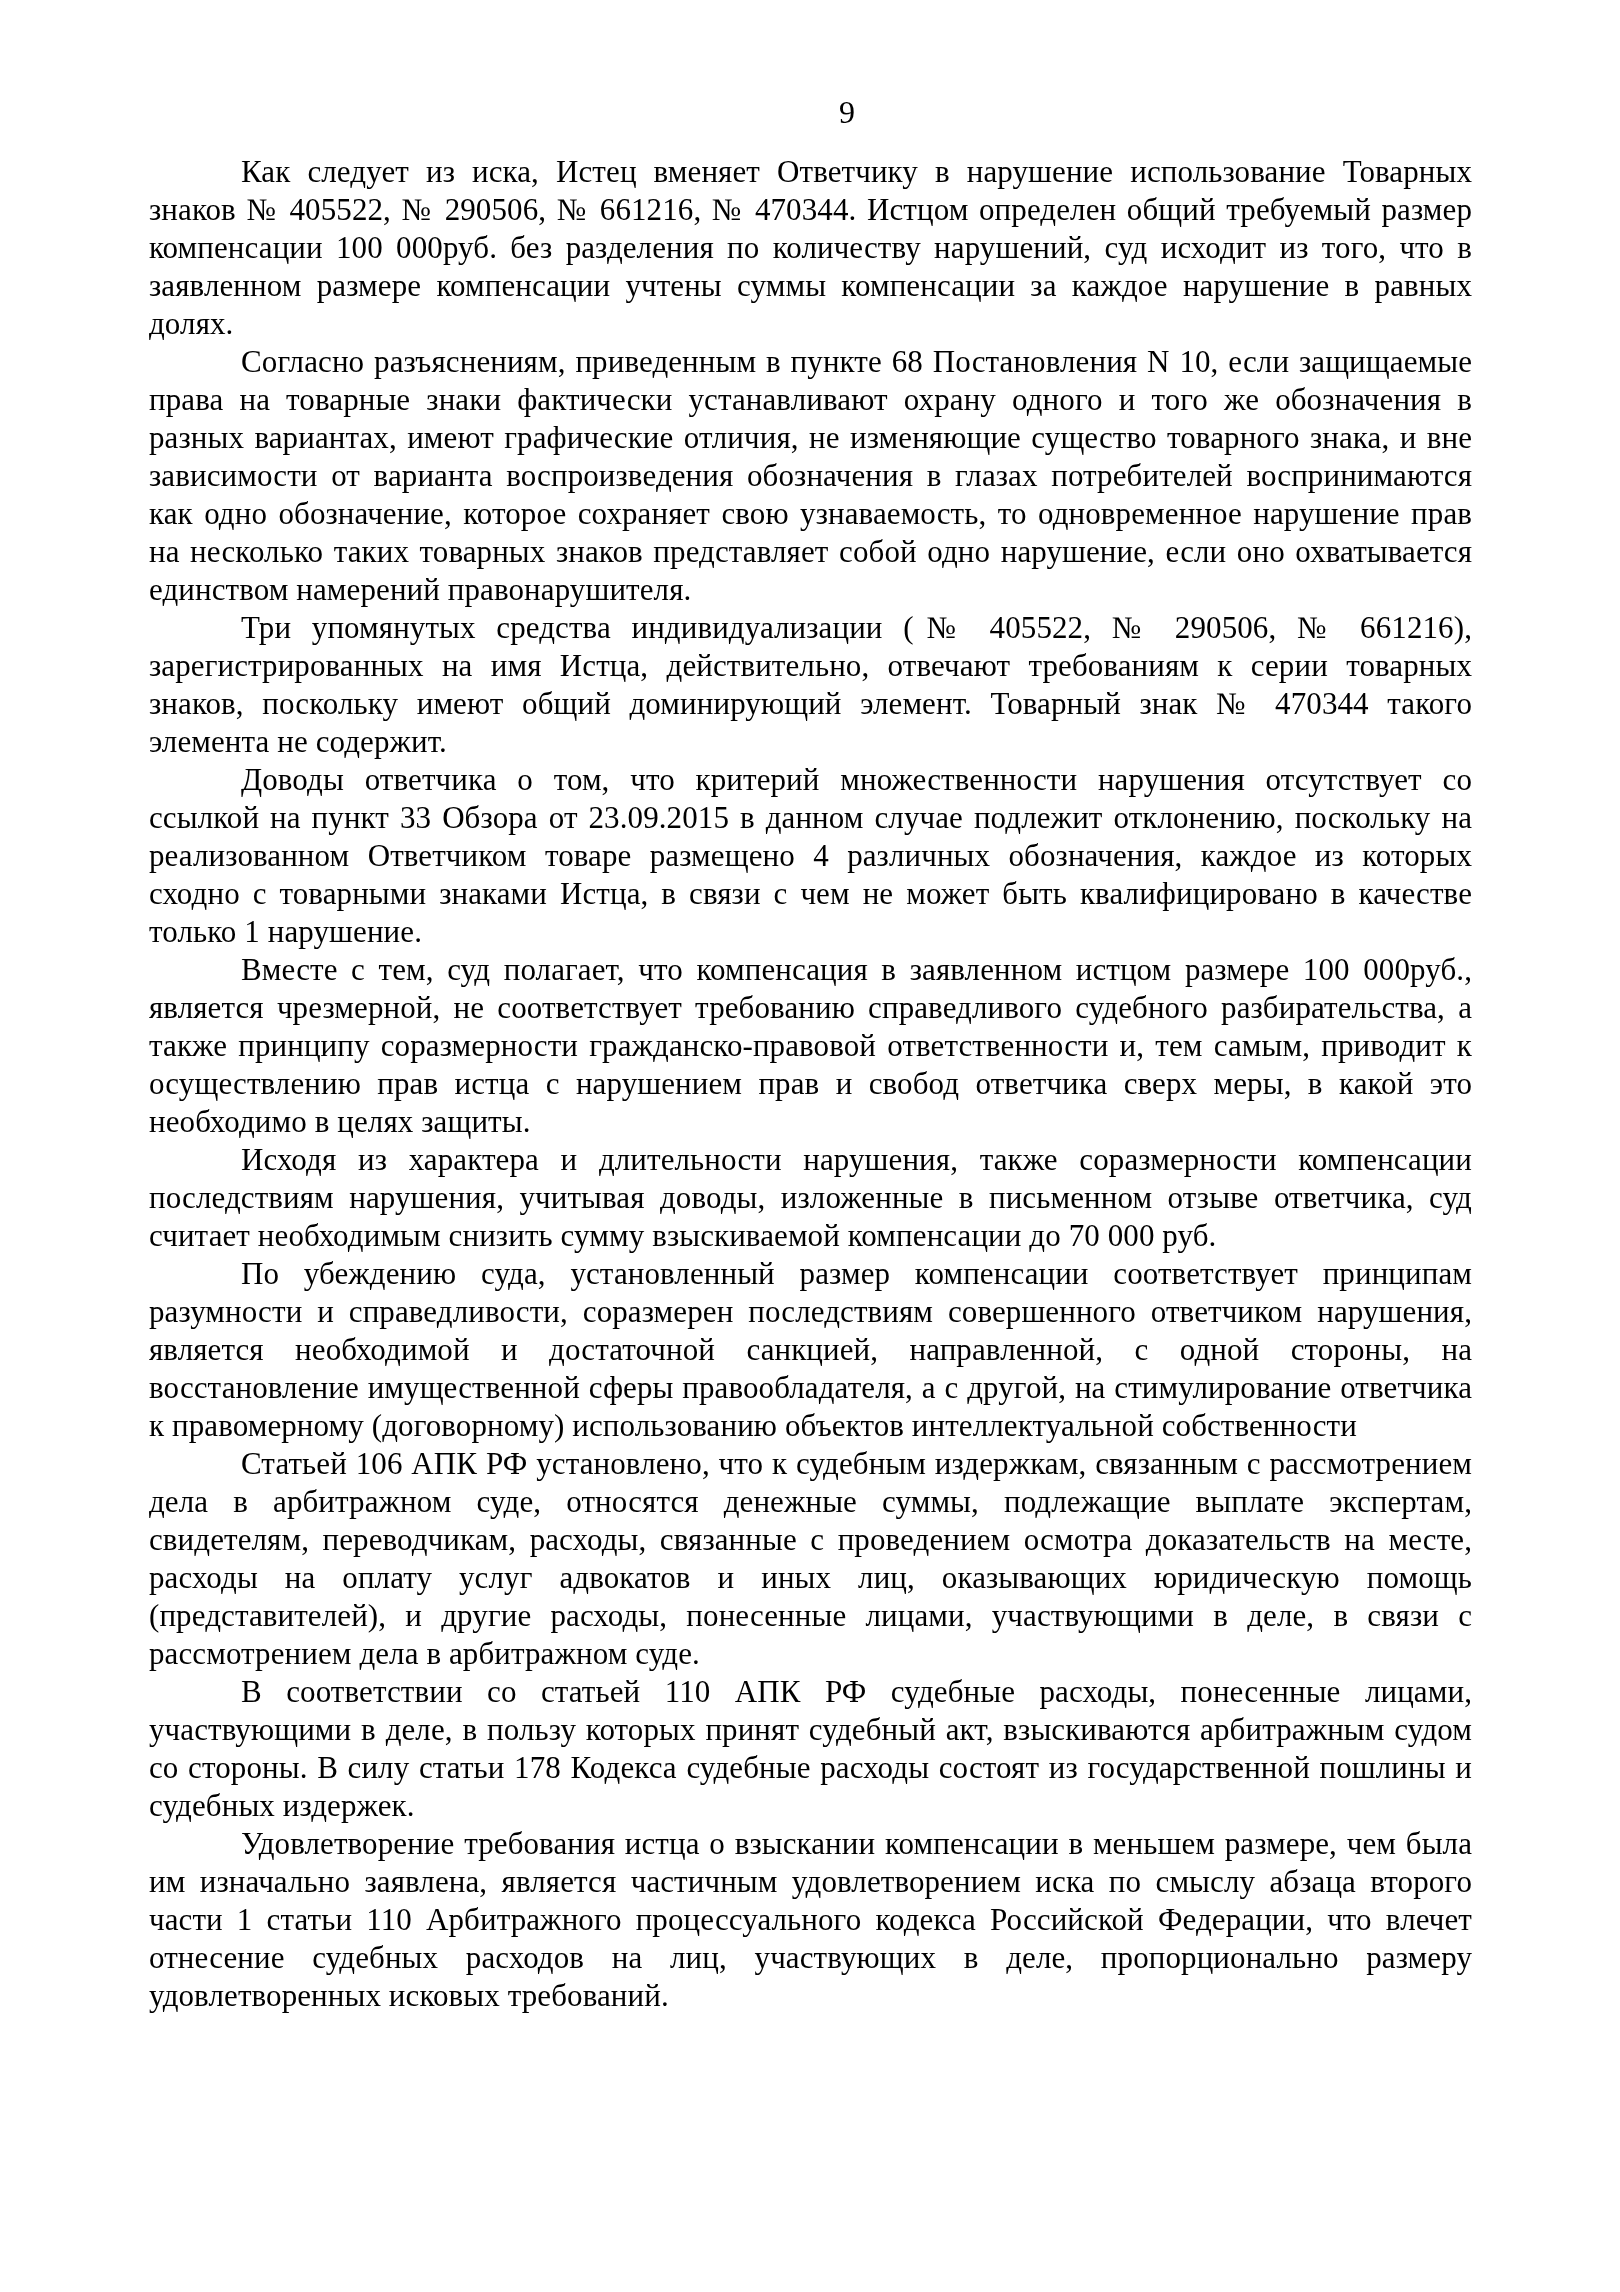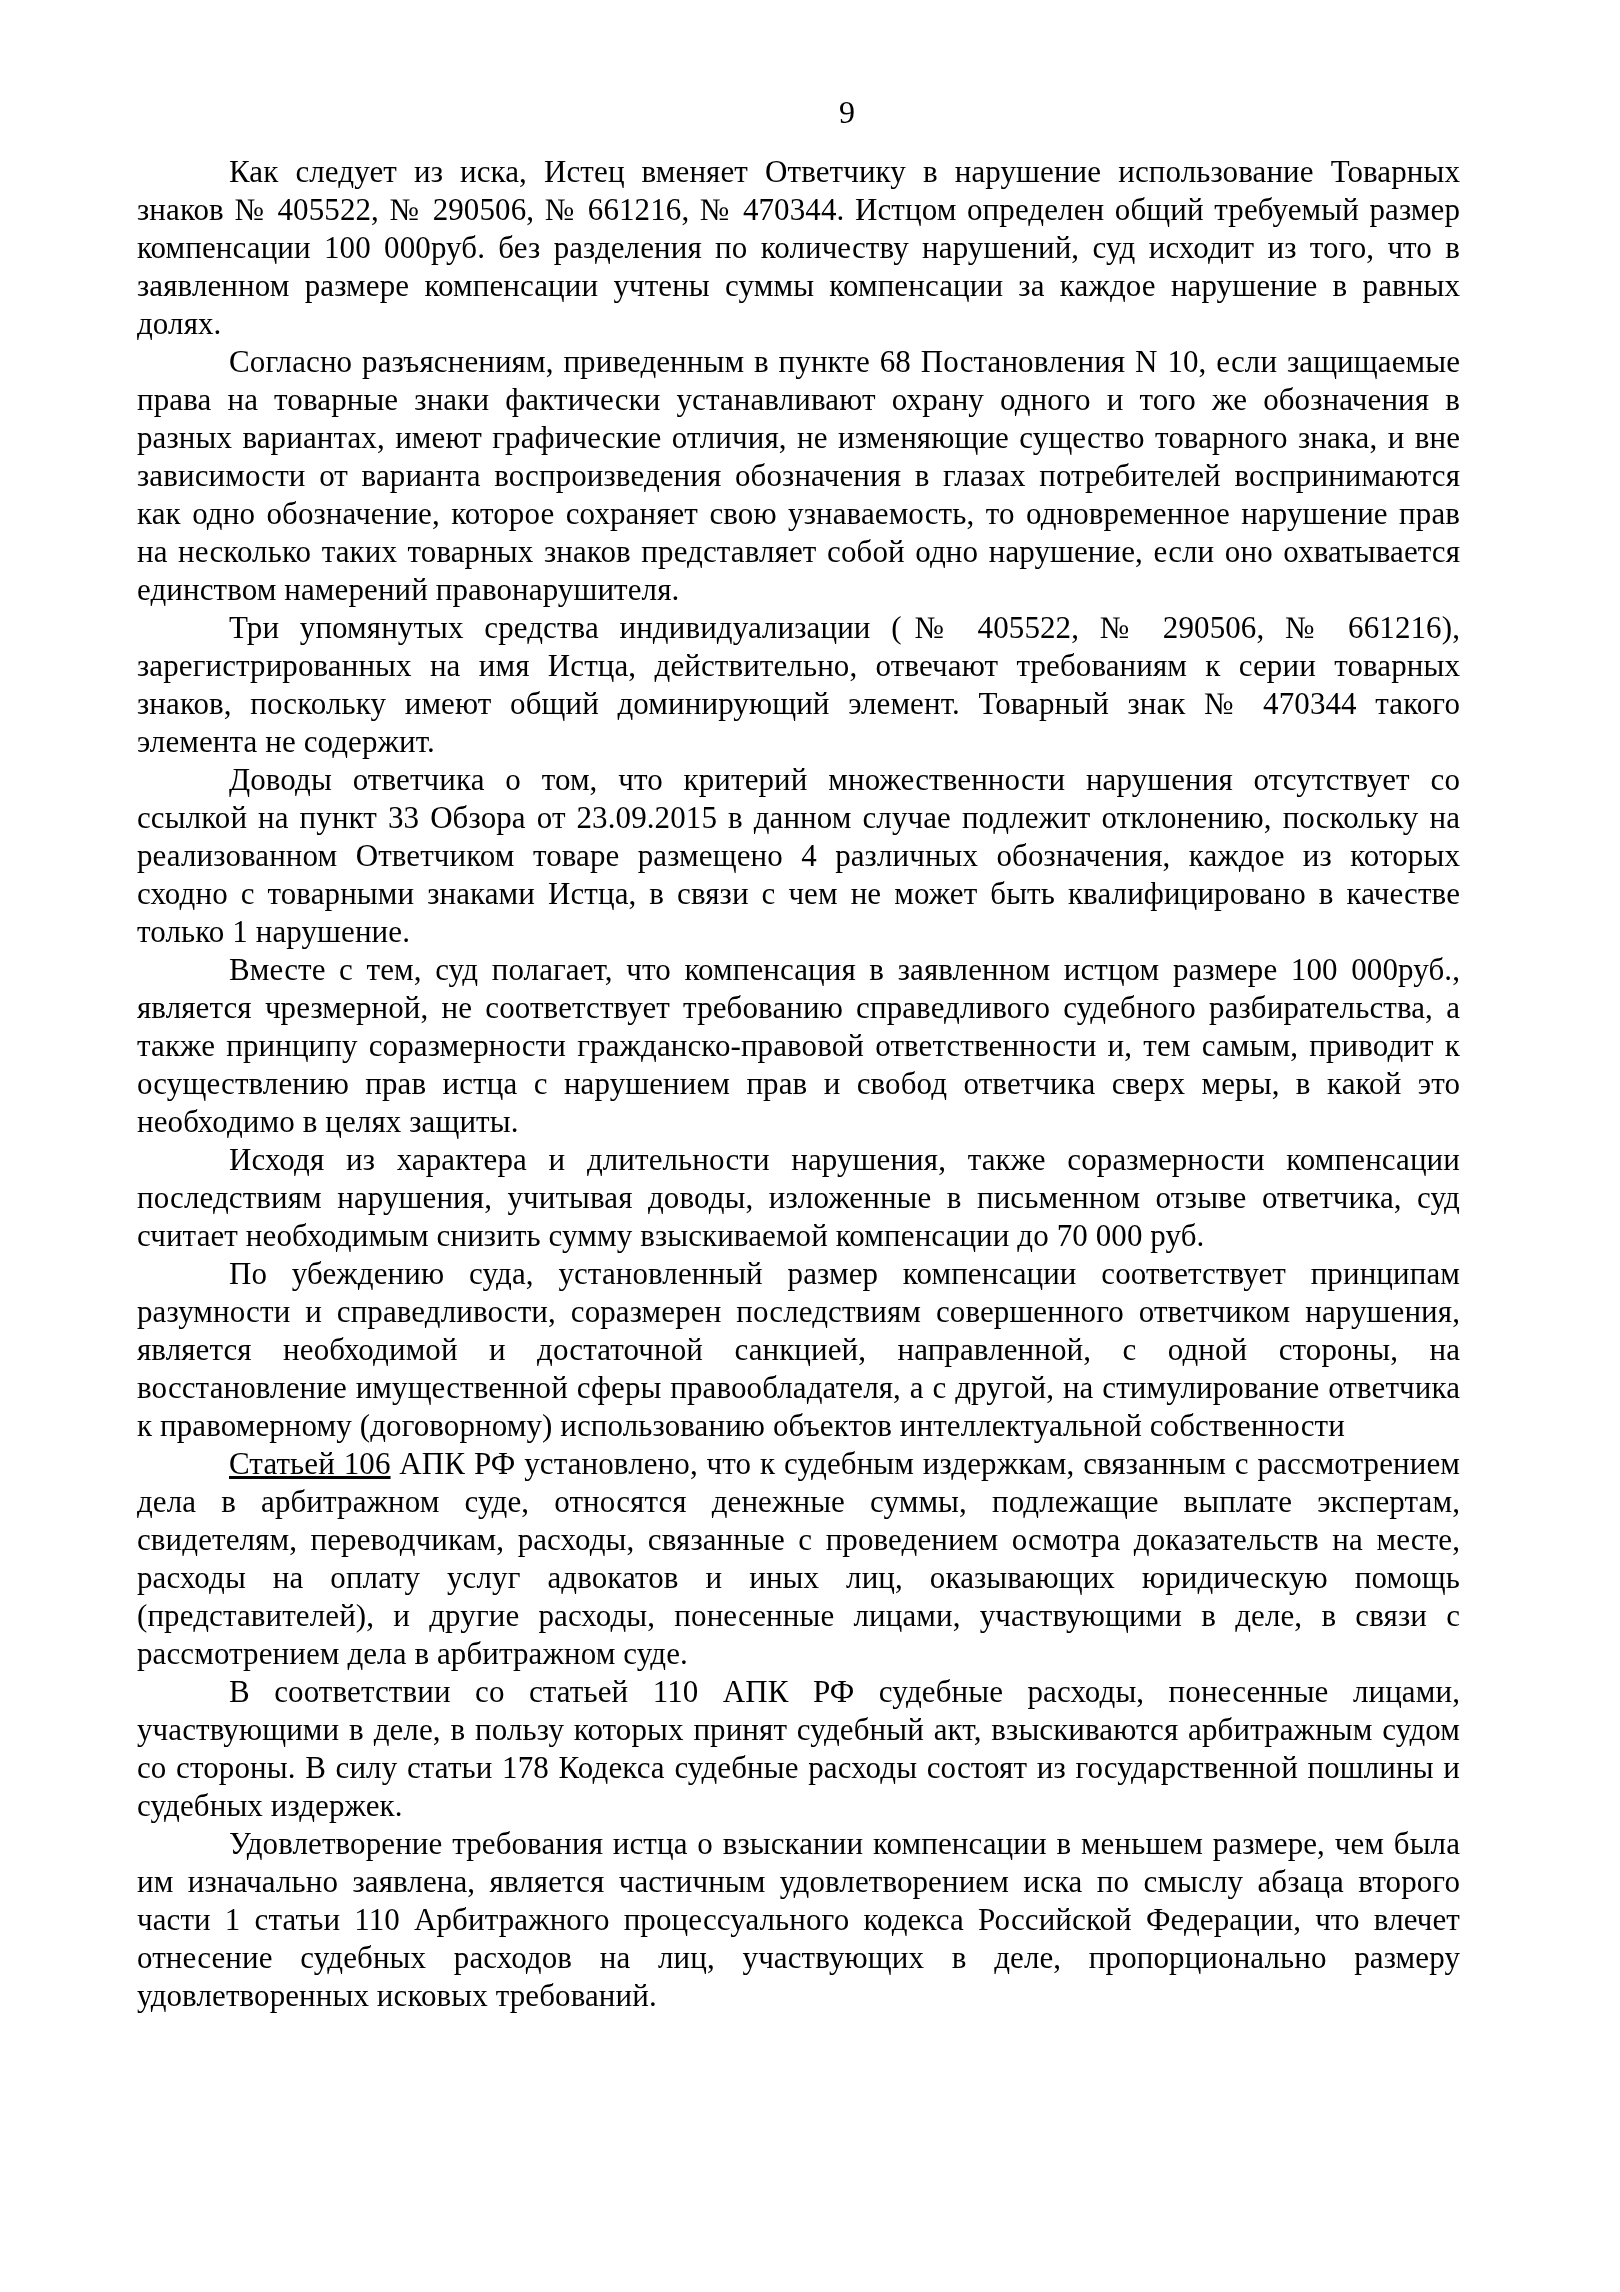--- a/index.html
+++ b/index.html
@@ -26,34 +26,33 @@
     left: 0;
     width: 100%;
     text-align: center;
     font-size: 32px;
     line-height: 37px;
     transform: translateX(37px);
   }
   .body-text {
     position: absolute;
     top: 153px;
-    left: 137px;
+    left: 149px;
     width: 1323px;
   }
   .para {
     margin: 0;
     padding: 0;
     text-align: justify;
     text-indent: 92px;
     font-size: 31px;
     line-height: 38px;
     letter-spacing: 0.1px;
   }
   .underline {
-    text-decoration: underline;
   }
 </style>
 </head>
 <body>
 
 <main class="page">
   <header class="page-number">9</header>
   <section class="body-text" id="doc-body">
       <p class="para">Как следует из иска, Истец вменяет Ответчику в нарушение использование Товарных знаков № 405522, № 290506, № 661216, № 470344. Истцом определен общий требуемый размер компенсации 100 000руб. без разделения по количеству нарушений, суд исходит из того, что в заявленном размере компенсации учтены суммы компенсации за каждое нарушение в равных долях.</p>
       <p class="para">Согласно разъяснениям, приведенным в пункте 68 Постановления N 10, если защищаемые права на товарные знаки фактически устанавливают охрану одного и того же обозначения в разных вариантах, имеют графические отличия, не изменяющие существо товарного знака, и вне зависимости от варианта воспроизведения обозначения в глазах потребителей воспринимаются как одно обозначение, которое сохраняет свою узнаваемость, то одновременное нарушение прав на несколько таких товарных знаков представляет собой одно нарушение, если оно охватывается единством намерений правонарушителя.</p>

